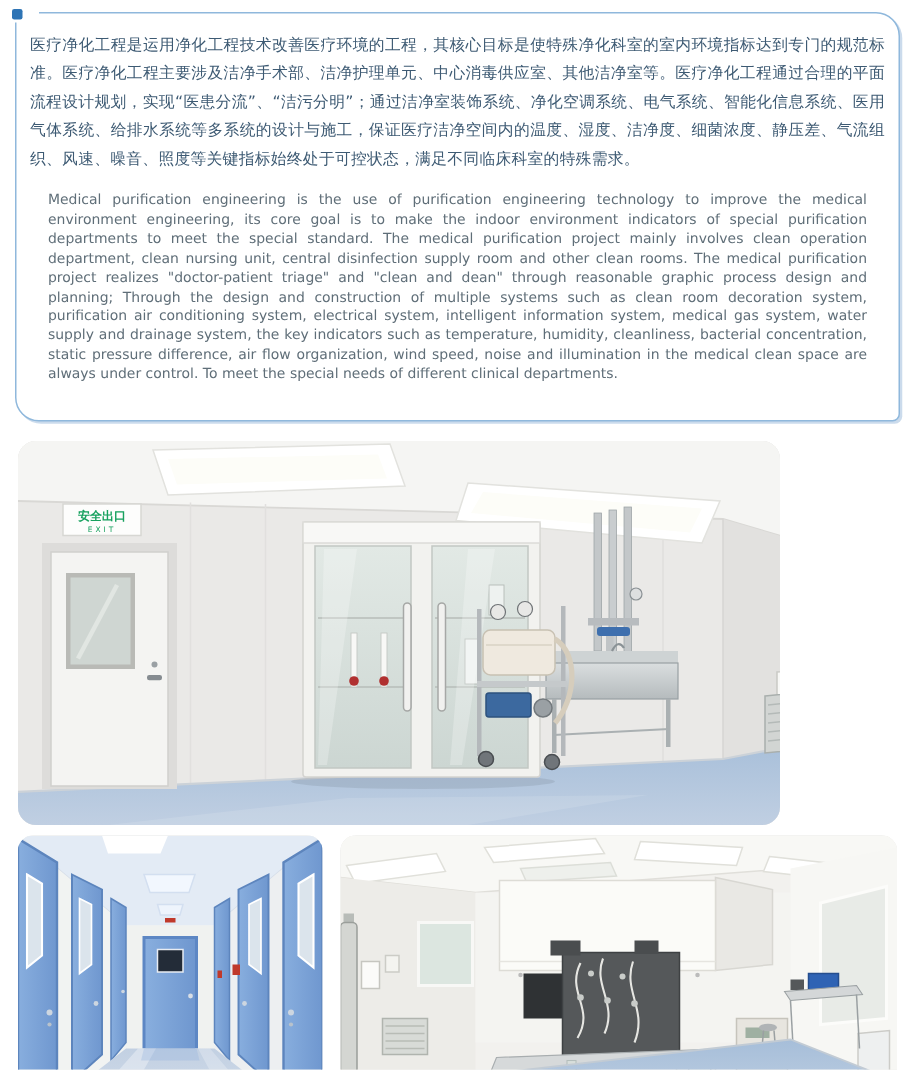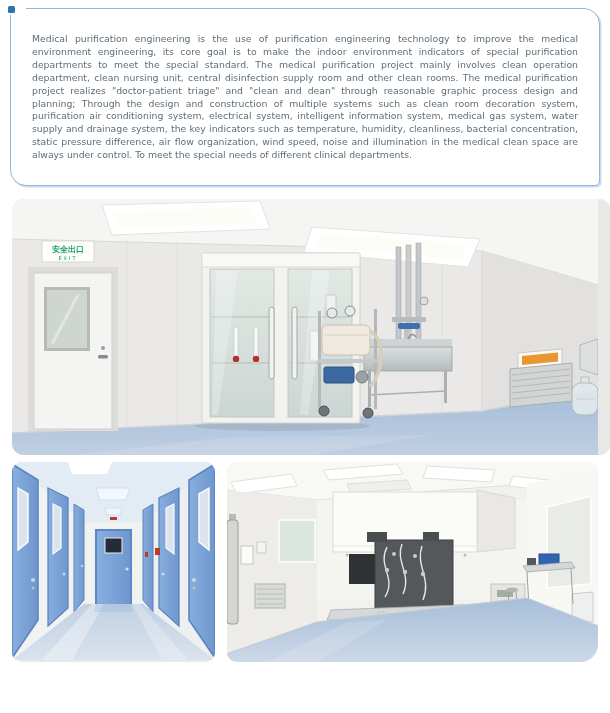--- a/index.html
+++ b/index.html
@@ -26,32 +26,33 @@
     text-align:justify;margin:0 0 3px 0;letter-spacing:.2px;
   }
   .en-paragraph{
     font-size:9.3px;line-height:12.9px;color:#5f6e78;
     text-align:justify;margin:12px;
   }
 
   
   .photo{overflow:hidden;background:#e8e8e6;}
   .photo svg{display:block;}
-  .photo-large{margin:13px 12px 0 12px;width:599px;height:256px;border-radius:12px;}
+  .photo-large{margin:13px 12px 0 12px;width:508px;height:256px;border-radius:12px;}
   .photo-row{display:flex;gap:12px;margin:7px 12px 0 12px;}
   .photo-corridor{width:203px;height:200px;border-radius:10px;}
   .photo-lab{flex:1;height:200px;border-radius:10px 10px 18px 10px;}
 </style>
 </head>
 <body>
 
 <div class="intro-card">
   <span class="corner-mask-top"></span>
   <span class="corner-mask-left"></span>
   <span class="corner-dot"></span>
+  <p class="zh-paragraph">医疗净化工程是运用净化工程技术改善医疗环境的工程，其核心目标是使特殊净化科室的室内环境指标达到专门的规范标准。医疗净化工程主要涉及洁净手术部、洁净护理单元、中心消毒供应室、其他洁净室等。医疗净化工程通过合理的平面流程设计规划，实现“医患分流”、“洁污分明”；通过洁净室装饰系统、净化空调系统、电气系统、智能化信息系统、医用气体系统、给排水系统等多系统的设计与施工，保证医疗洁净空间内的温度、湿度、洁净度、细菌浓度、静压差、气流组织、风速、噪音、照度等关键指标始终处于可控状态，满足不同临床科室的特殊需求。</p>
   <p class="en-paragraph">Medical purification engineering is the use of purification engineering technology to improve the medical environment engineering, its core goal is to make the indoor environment indicators of special purification departments to meet the special standard. The medical purification project mainly involves clean operation department, clean nursing unit, central disinfection supply room and other clean rooms. The medical purification project realizes "doctor-patient triage" and "clean and dean" through reasonable graphic process design and planning; Through the design and construction of multiple systems such as clean room decoration system, purification air conditioning system, electrical system, intelligent information system, medical gas system, water supply and drainage system, the key indicators such as temperature, humidity, cleanliness, bacterial concentration, static pressure difference, air flow organization, wind speed, noise and illumination in the medical clean space are always under control. To meet the special needs of different clinical departments.</p>
 </div>
 
 <div class="photo photo-large" role="img" aria-label="Clean room with white panel walls, door with exit sign, double glass-door cabinet, piping, stainless sink, equipment cart and blue floor">
   <svg viewBox="0 0 586 256" width="586" height="256">
     <defs>
       <linearGradient id="floor1" x1="0" y1="0" x2="0" y2="1">
         <stop offset="0" stop-color="#a3bcd8"></stop>
           <stop offset="1" stop-color="#c0cfe2"></stop>
       </linearGradient>

